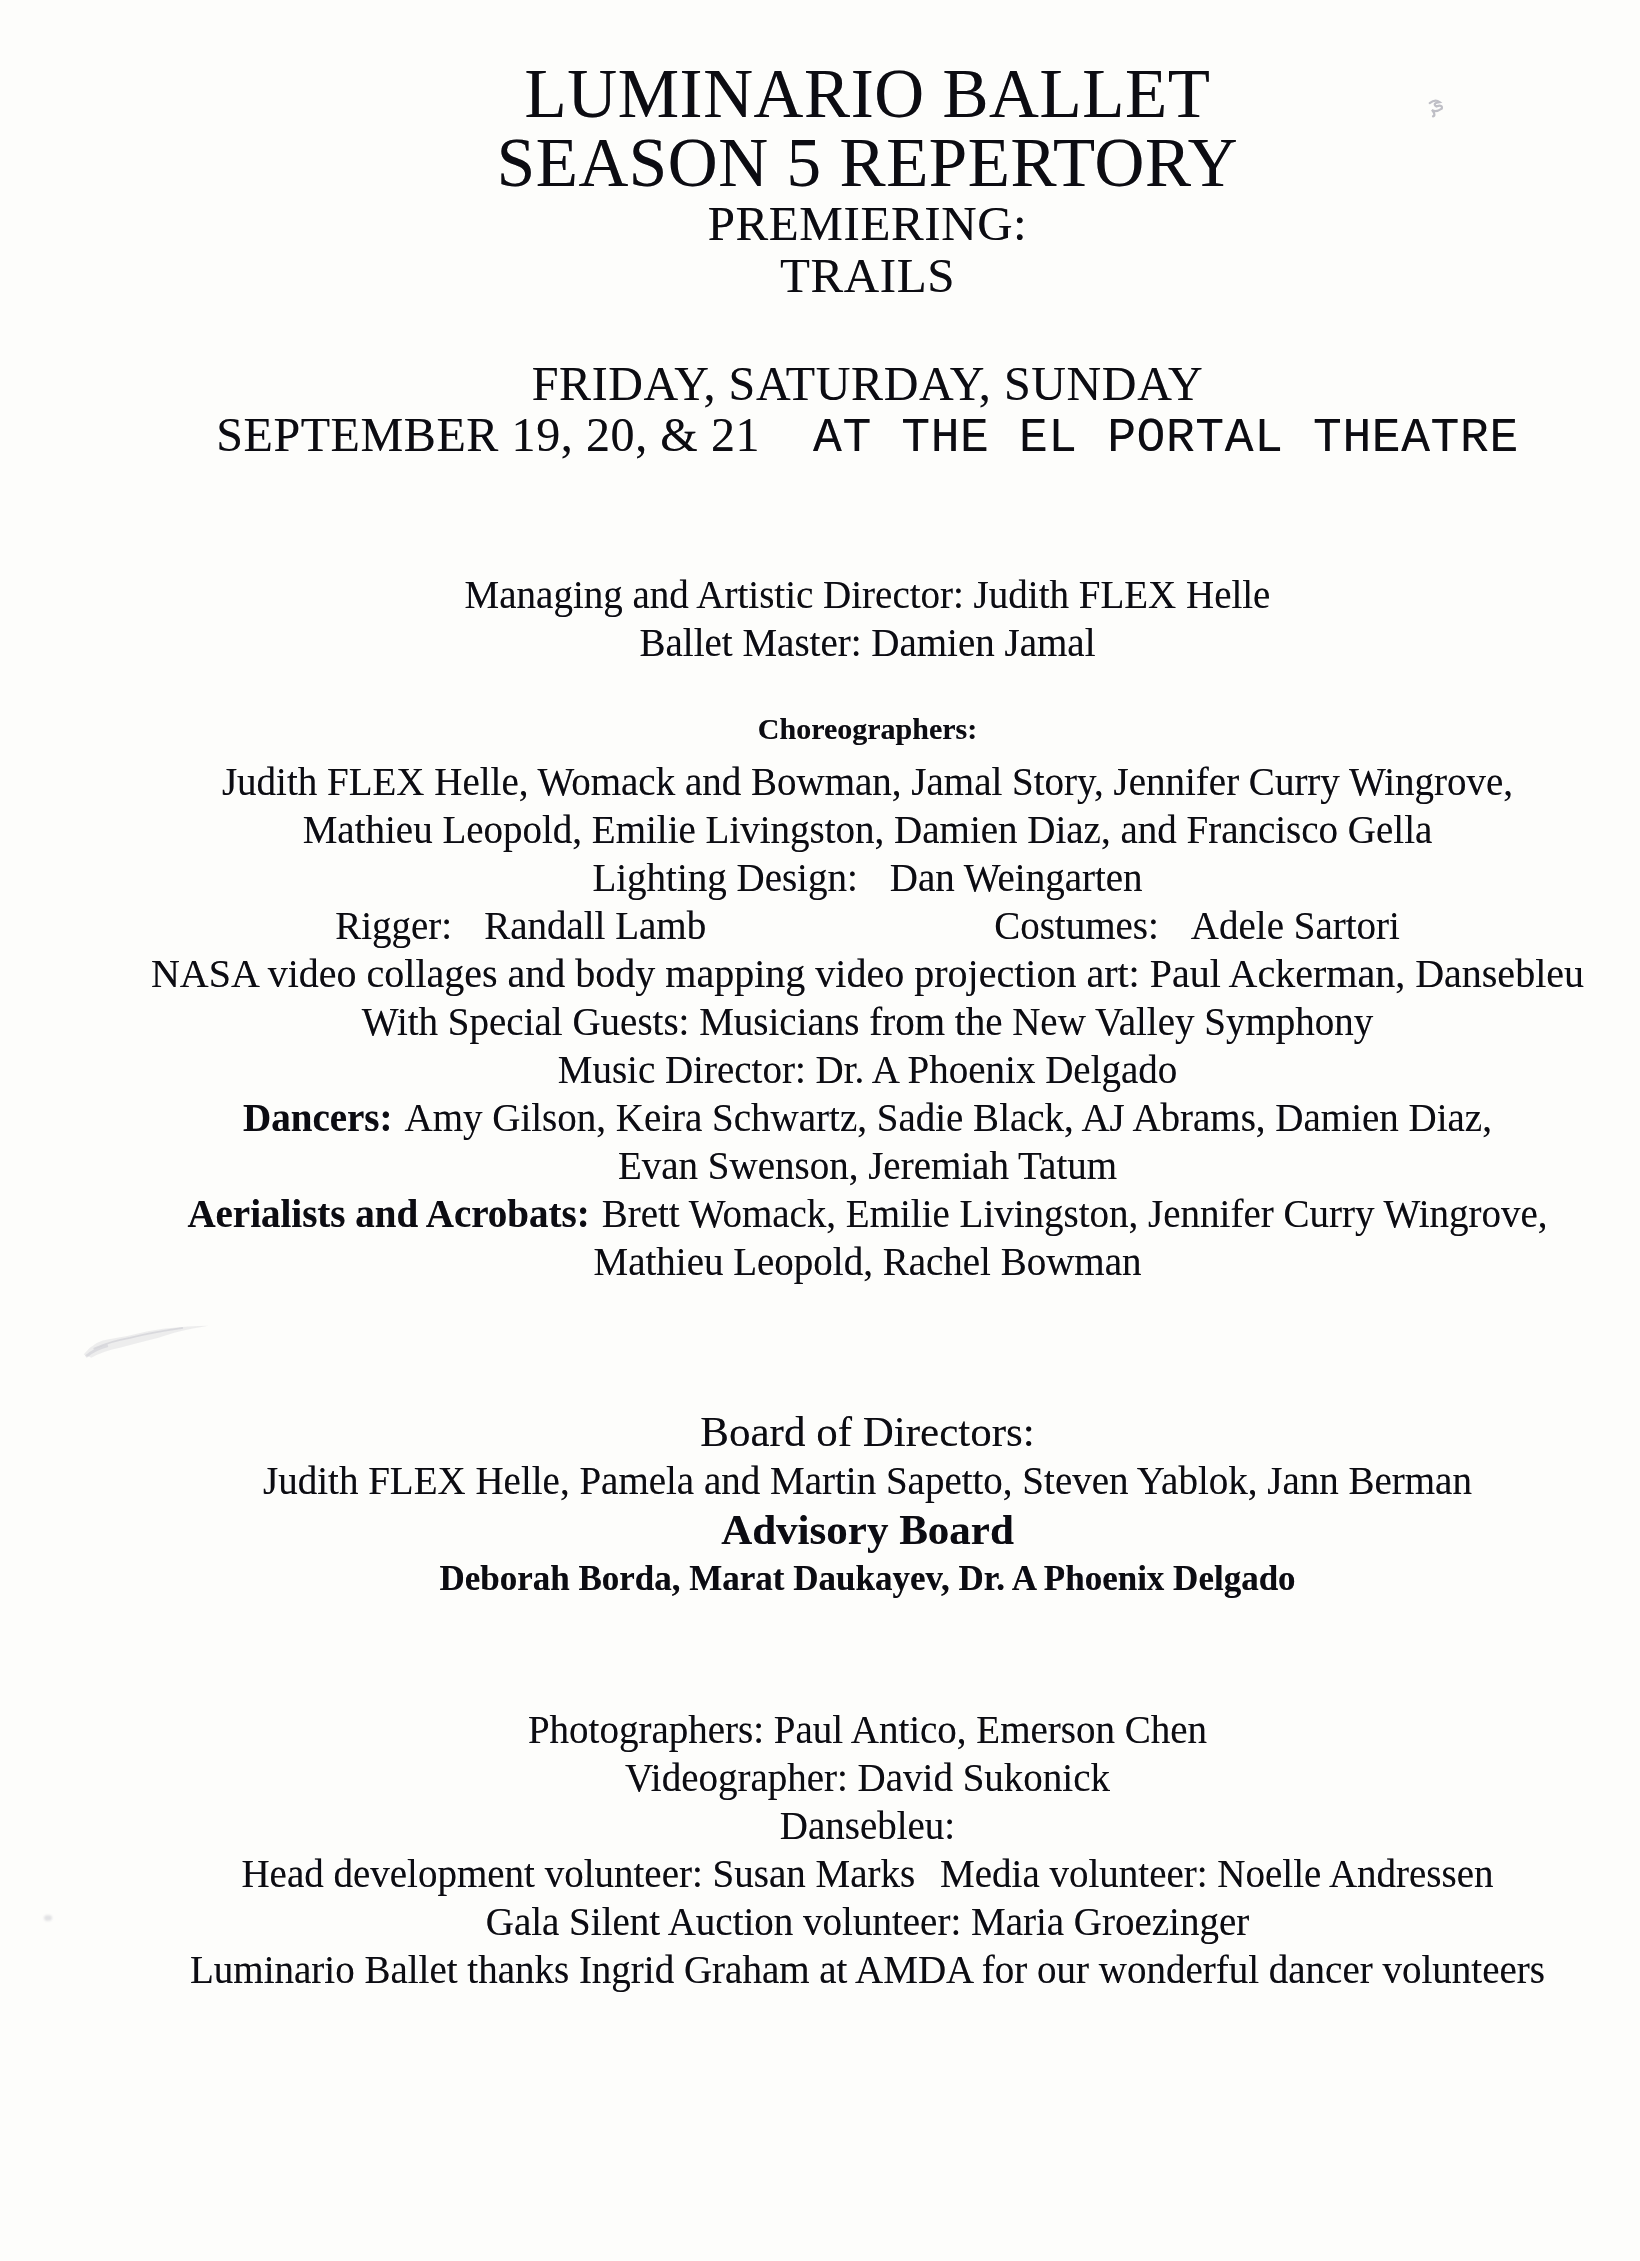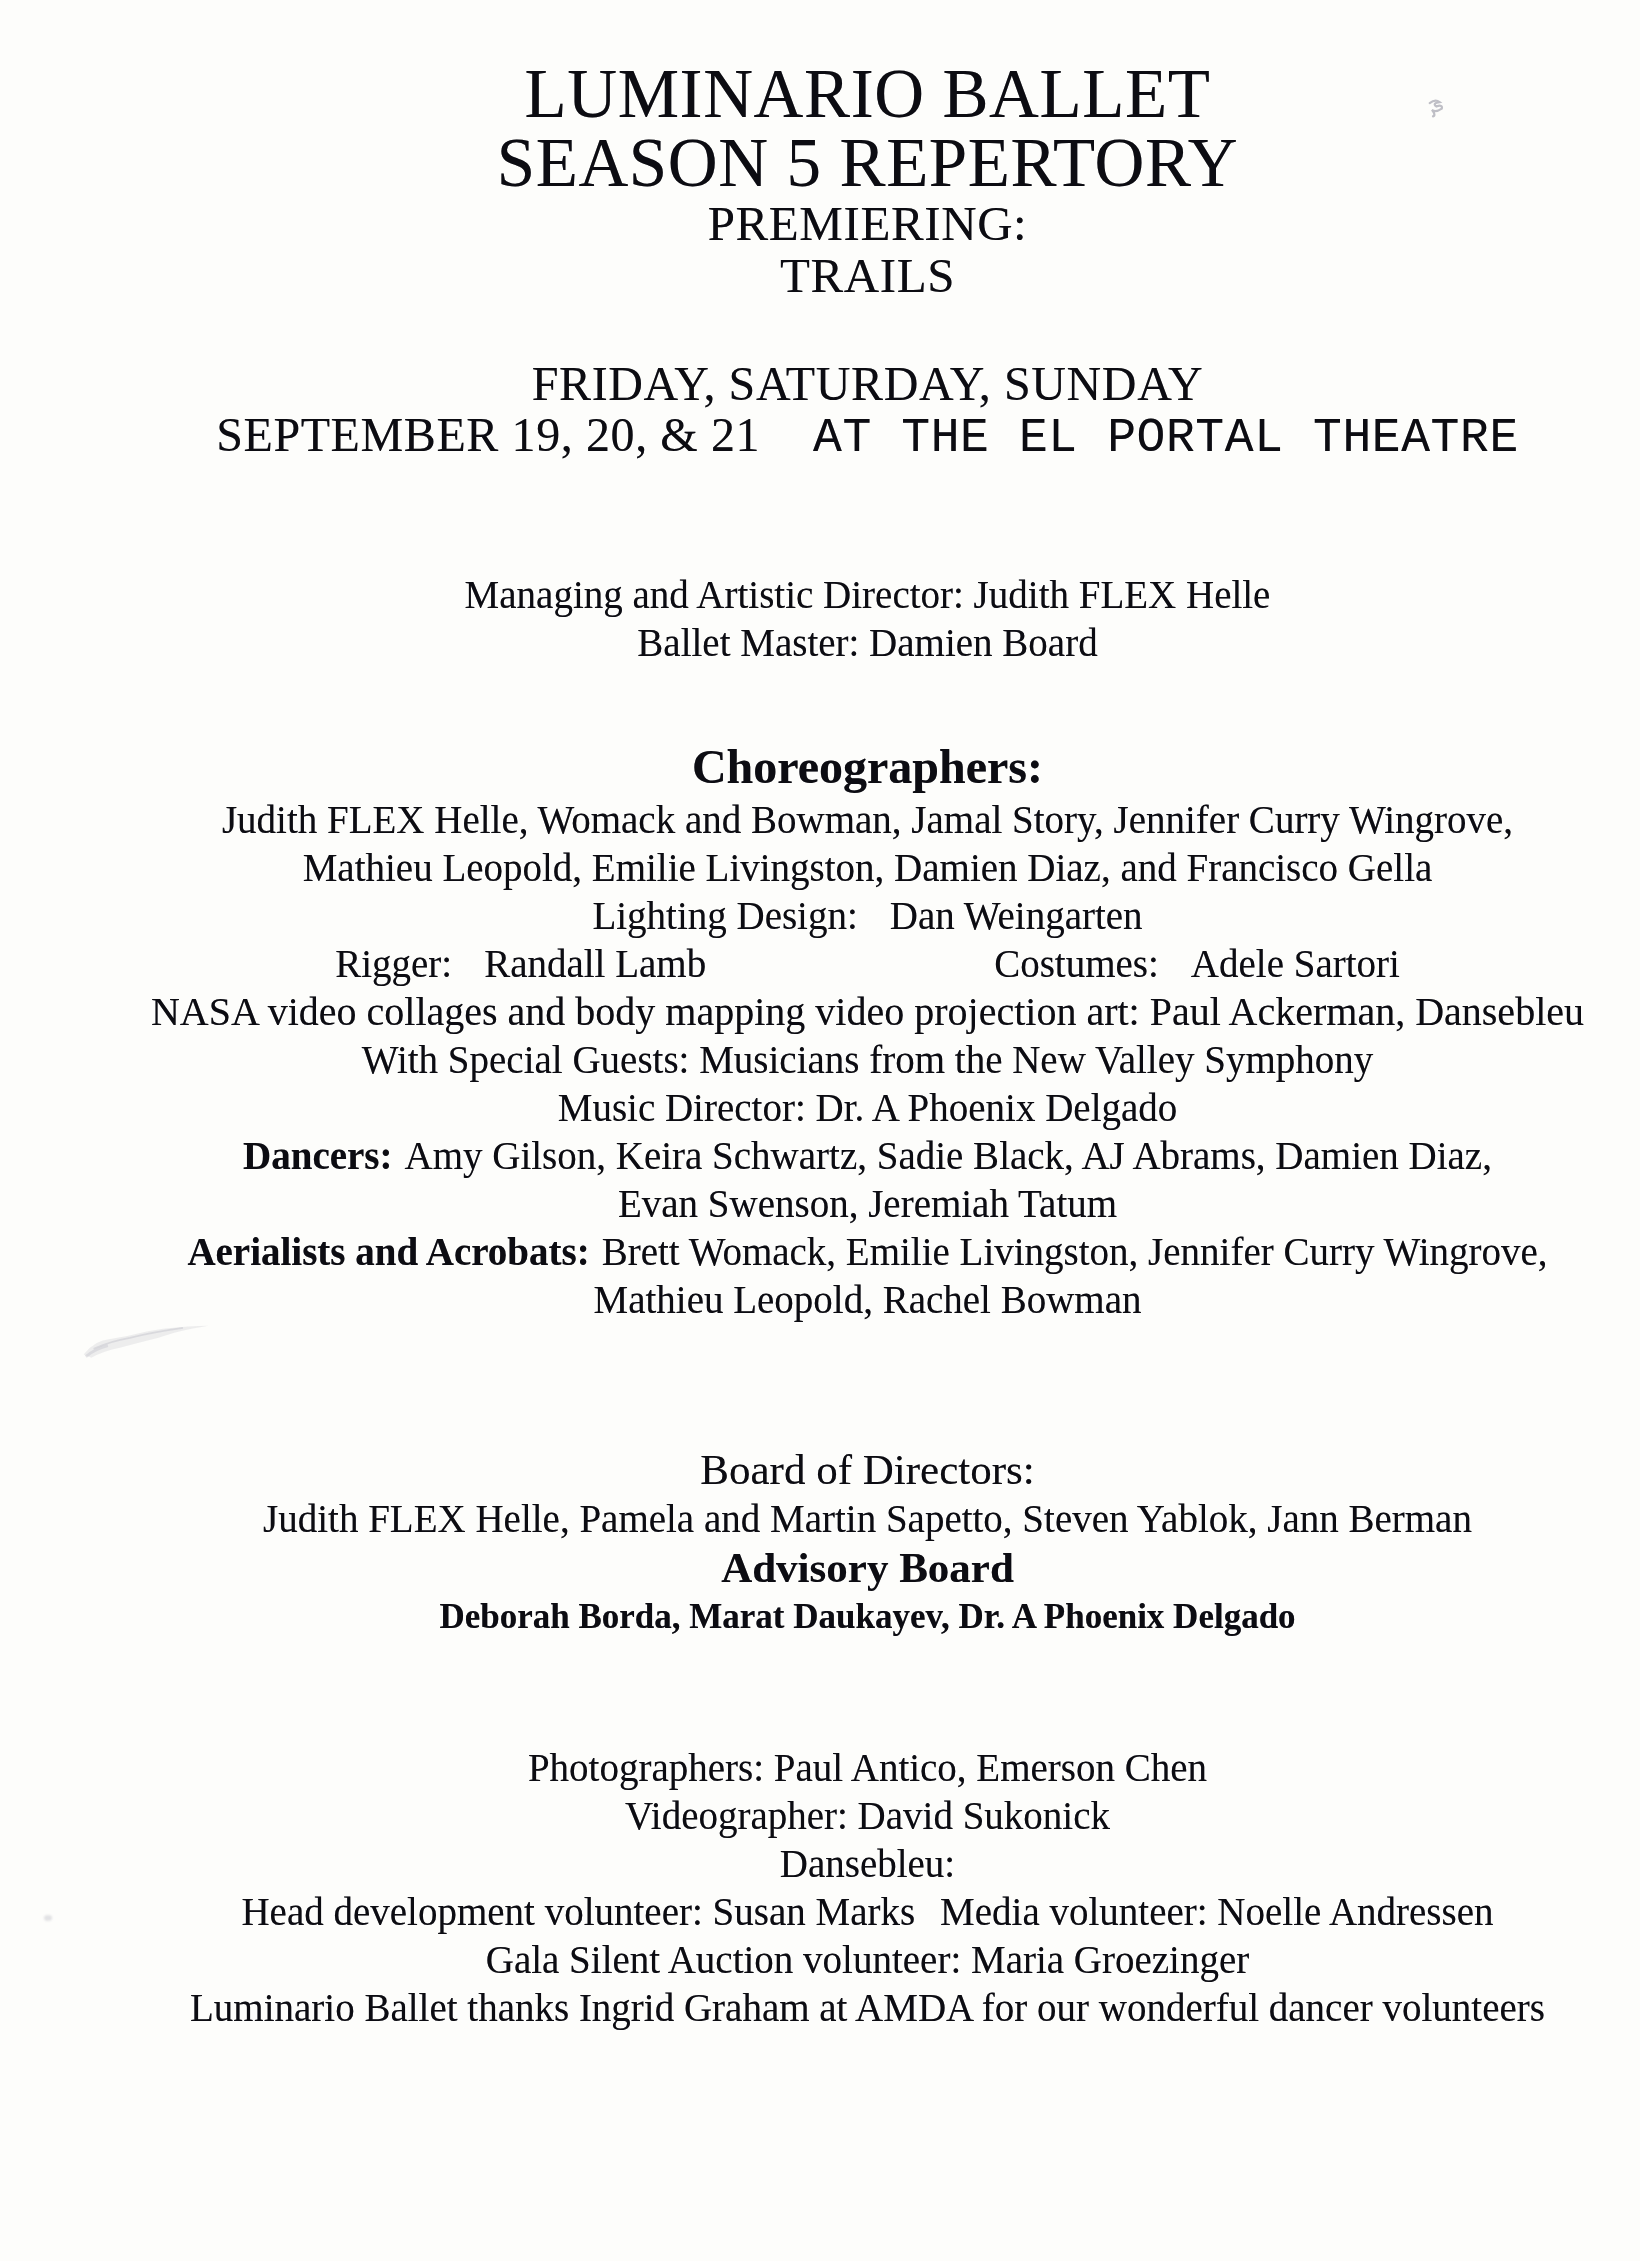--- a/index.html
+++ b/index.html
@@ -31,22 +31,22 @@
   .dates       { font-size: 48px;  line-height: 51px;  letter-spacing: 0.6px; }
   .dates-first { margin-top: 56px; }
 
   .body-line   { font-size: 39px;  line-height: 48px; }
   .nasa-line   { font-size: 40px; }           
 
   .mt-managing  { margin-top: 107px; }
   .mt-assistant { margin-top: 107px; }
 
   .heading-choreo {
-    margin-top: 70px;
-    font-size: 48px; line-height: 59px; font-weight: 700;
+    margin-top: 32px;
+    font-size: 30px; line-height: 59px; font-weight: 700;
   }
 
   .heading-board {
     margin-top: 120px;
     font-size: 43px; line-height: 51px; font-weight: 400;
   }
   .heading-advisory { font-size: 43px; line-height: 49px; font-weight: 700; }
   .advisory-members { font-size: 35px; line-height: 49px; font-weight: bold; }
 
   .mt-credits { margin-top: 103px; }
@@ -78,21 +78,21 @@
     <div class="line title-main">SEASON 5 REPERTORY</div>
     <div class="line title-sub">PREMIERING:</div>
     <div class="line title-sub">TRAILS</div>
 
     <div class="line dates dates-first">FRIDAY, SATURDAY, SUNDAY</div>
     <div class="line dates">
       <span>SEPTEMBER 19, 20, &amp; 21</span><span class="gap-md">AT THE EL PORTAL THEATRE</span>
     </div>
 
     <div class="line body-line mt-managing">Managing and Artistic Director: Judith FLEX Helle</div>
-    <div class="line body-line">Ballet Master: Damien Board</div>
+    <div class="line body-line">Ballet Master: Damien Jamal</div>
 
     <div class="line heading-choreo">Choreographers:</div>
     <div class="line body-line">Judith FLEX Helle, Womack and Bowman, Jamal Story, Jennifer Curry Wingrove,</div>
     <div class="line body-line">Mathieu Leopold,  Emilie Livingston,  Damien Diaz, and Francisco Gella</div>
 
     <div class="line body-line">
       <span>Lighting Design:</span><span class="gap-sm">Dan Weingarten</span>
     </div>
     <div class="line body-line">
       <span>Rigger:</span><span class="gap-sm">Randall Lamb</span><span class="gap-costumes">Costumes:</span><span class="gap-sm">Adele Sartori</span>

